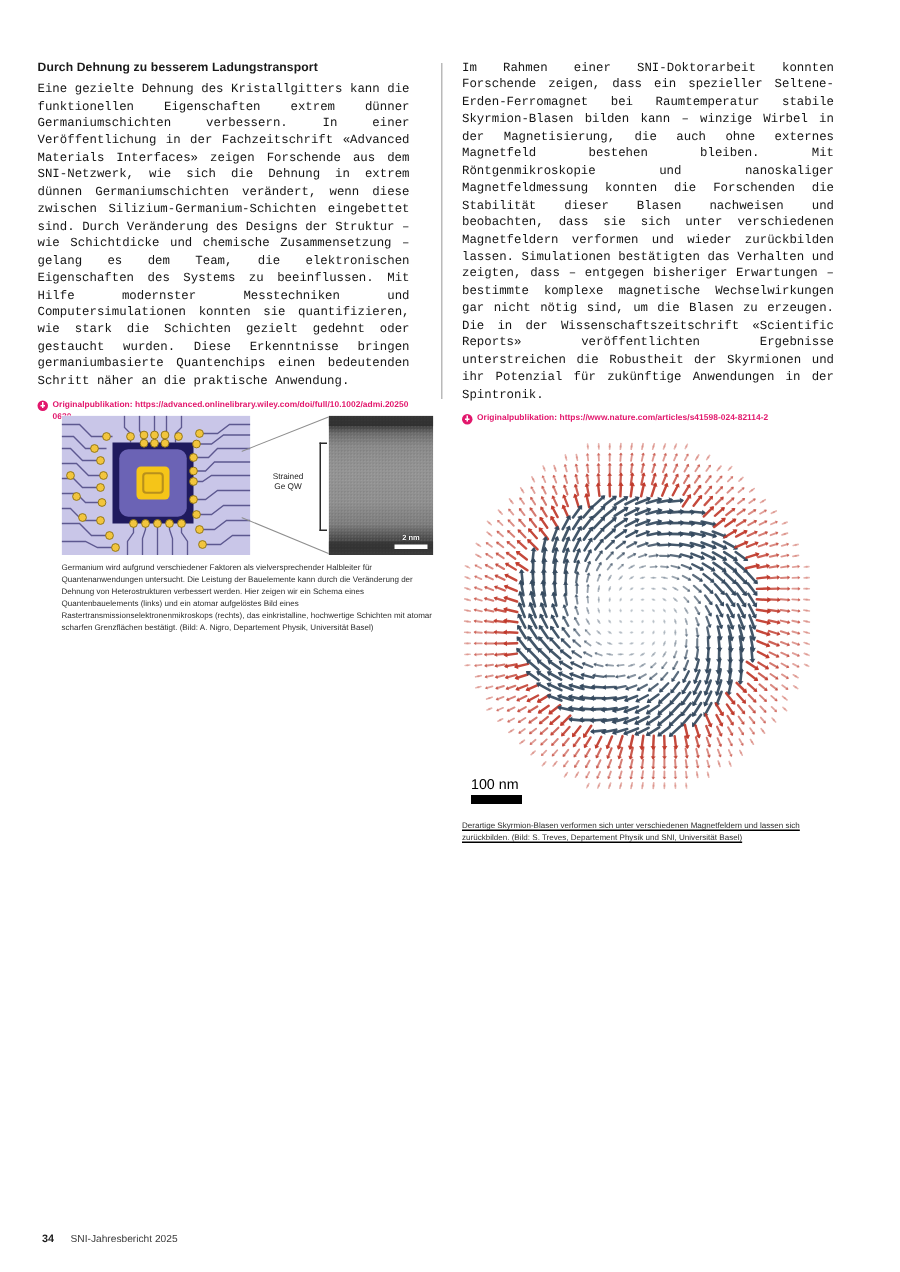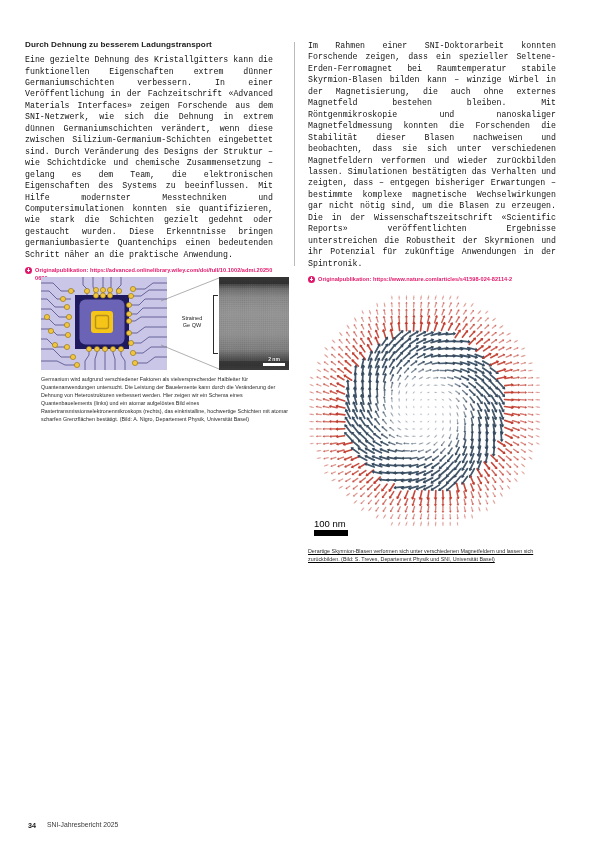--- a/index.html
+++ b/index.html
@@ -198,21 +198,21 @@
   .sk-scale-bar {
     width: 34px; height: 6px; background: #000000; margin-top: 1px;
   }
 
   
   .footer {
     position: absolute;
     left: 28px;
     bottom: 18px;
     display: flex;
-    align-items: flex-start;
+    align-items: flex-end;
     gap: 11px;
     font-family: "Liberation Sans", sans-serif;
   }
   .footer-page {
     font-size: 7.2px;
     font-weight: bold;
     color: #1a1a1a;
   }
   .footer-text {
     font-size: 6.8px;

